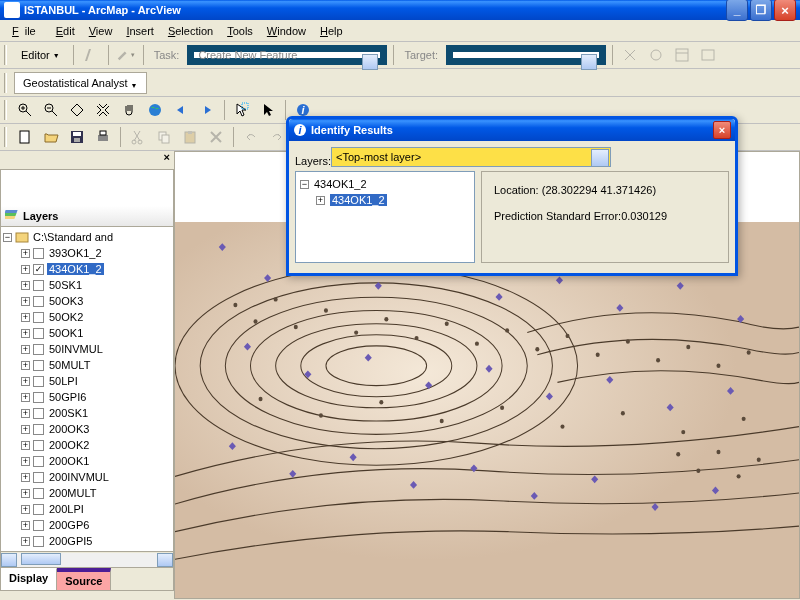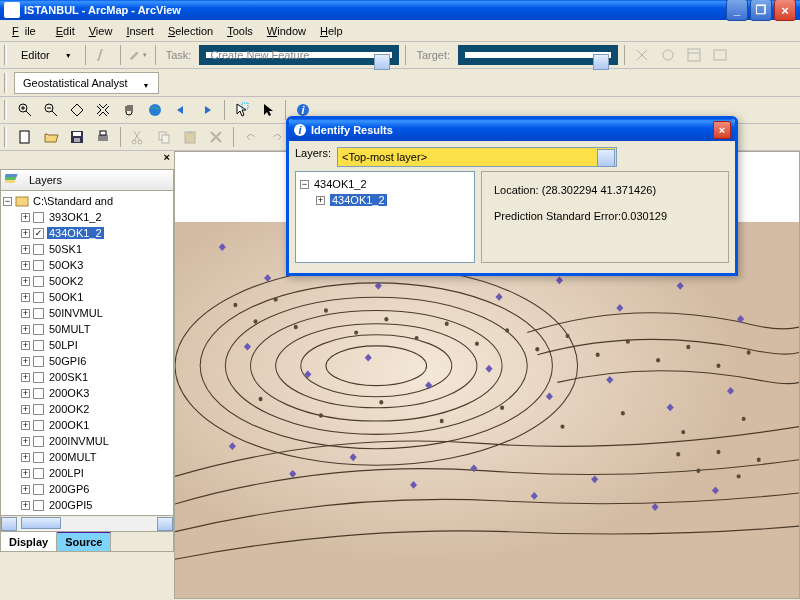--- a/index.html
+++ b/index.html
@@ -21,53 +21,53 @@
 
 .toolbar-row { background: #ece9d8; display: flex; align-items: center; padding: 2px 4px; border-bottom: 1px solid #c0c0c0; min-height: 26px; gap: 4px; }
 .toolbar-sep { width: 1px; height: 20px; background: #aca899; margin: 0 2px; }
 .toolbar-grip { width: 3px; height: 20px; border-left: 1px solid #aca899; border-right: 1px solid #fff; margin-right: 3px; }
 .tbtn { width: 22px; height: 22px; display: inline-flex; align-items: center; justify-content: center; cursor: pointer; border: 1px solid transparent; }
 .tbtn.disabled { opacity: 0.4; }
 .tbtn svg { width: 16px; height: 16px; }
 .combo { background: white; border: 7px solid #0c4a6e; height: 20px; display: inline-flex; align-items: center; padding: 0 16px 0 4px; position: relative; color: #888; }
 .combo::after { content: ""; position: absolute; right: 2px; top: 2px; width: 14px; height: 14px; background: linear-gradient(#e4eefd,#afc9f3); border: 1px solid #7f9db9; }
 .lbl { color: #888; padding: 0 4px; }
-.btn-text { border: 1px solid transparent; padding: 2px 6px; display: inline-flex; align-items: center; gap: 12px; }
+.btn-text { border: 1px solid transparent; padding: 2px 6px; display: inline-flex; align-items: center; gap: 0; }
 .btn-text .dd { font-size: 7px; margin-left: 3px; }
 
 
 .main-area { display: flex; height: calc(600px - 28px - 22px - 26px - 28px - 26px - 22px); }
 .toc-panel { width: 174px; background: #fff; border: 1px solid #aca899; display: flex; flex-direction: column; position: relative; }
 .toc-close { position: absolute; top: -18px; right: 2px; font-size: 11px; font-weight: bold; cursor: pointer; }
-.toc-header { background: linear-gradient(#fff,#e8e8e8); border-bottom: 1px solid #aca899; padding: 3px 4px; font-weight: normal; display: flex; align-items: center; gap: 10px; }
+.toc-header { background: linear-gradient(#fff,#e8e8e8); border-bottom: 1px solid #aca899; padding: 3px 4px; font-weight: bold; display: flex; align-items: center; gap: 4px; margin-top: 36px; }
 .toc-tree { flex: 1; overflow-y: auto; padding: 2px; }
 .tree-item { display: flex; align-items: center; height: 16px; white-space: nowrap; }
 .tree-pm { width: 9px; height: 9px; border: 1px solid #888; display: inline-flex; align-items: center; justify-content: center; font-size: 9px; line-height: 7px; margin-right: 3px; background: #fff; }
 .tree-cb { width: 11px; height: 11px; border: 1px solid #888; margin-right: 3px; display: inline-flex; align-items: center; justify-content: center; font-size: 9px; background: #fff; }
 .tree-label { padding: 0 2px; }
 .tree-label.sel { background: #316ac5; color: white; }
 .tree-indent { width: 18px; display: inline-block; }
 .toc-tabs { display: flex; border-top: 1px solid #aca899; background: #ece9d8; }
 .toc-tab { padding: 3px 8px; border-right: 1px solid #aca899; background: #fff; border-top: 1px solid #fff; font-weight: bold; }
-.toc-tab.inactive { background: #7dd3fc; border-top: 1px solid #4c1d95; }
+.toc-tab.inactive { background: #fca5a5; border-top: 4px solid #4c1d95; }
 .toc-hscroll { height: 16px; background: #ece9d8; border-top: 1px solid #aca899; display: flex; align-items: center; }
 .toc-hscroll .sbtn { width: 16px; height: 14px; background: linear-gradient(#e4eefd,#afc9f3); border: 1px solid #7f9db9; }
 .toc-hscroll .strack { flex: 1; background: #f0f0f0; height: 14px; position: relative; }
 .toc-hscroll .sthumb { position: absolute; left: 4px; width: 40px; height: 12px; top: 0; background: linear-gradient(#e4eefd,#afc9f3); border: 1px solid #7f9db9; }
 
 .map-area { flex: 1; background: #fff; border: 1px solid #aca899; position: relative; overflow: hidden; }
 .map-img { position: absolute; top: 70px; left: 0; right: 0; bottom: 0; background: linear-gradient(135deg, #e8d6c8 0%, #f0e4d4 30%, #d8c4b0 60%, #e4d4c4 100%); }
 
 
 .identify-dlg { position: absolute; left: 286px; top: 116px; width: 452px; height: 160px; border: 3px solid #0054e3; border-radius: 6px 6px 0 0; background: #ece9d8; box-shadow: 2px 2px 8px rgba(0,0,0,0.3); }
 .identify-title { background: linear-gradient(to bottom, #0058e6 0%, #3a93ff 8%, #0058e6 40%, #0046c8 100%); height: 22px; display: flex; align-items: center; padding: 0 4px; color: white; font-weight: bold; font-size: 12px; border-radius: 4px 4px 0 0; }
 .identify-title-icon { width: 14px; height: 14px; margin-right: 4px; }
 .identify-close { margin-left: auto; width: 18px; height: 18px; background: linear-gradient(to bottom, #f08b7a, #d64229); border: 1px solid #a8201a; border-radius: 2px; display: flex; align-items: center; justify-content: center; color: white; font-weight: bold; }
 .identify-body { padding: 6px; display: flex; flex-direction: column; gap: 4px; }
-.identify-layers-row { display: flex; align-items: flex-start; gap: 6px; }
+.identify-layers-row { display: flex; align-items: flex-end; }
 .identify-layers-combo { flex: 0 0 280px; background: #fde047; border: 1px solid #7f9db9; height: 20px; display: flex; align-items: center; padding: 0 4px; position: relative; }
 .identify-layers-combo::after { content: ""; position: absolute; right: 1px; top: 1px; width: 16px; height: 16px; background: linear-gradient(#e4eefd,#afc9f3); border: 1px solid #7f9db9; }
 .identify-split { display: flex; gap: 6px; height: 92px; }
 .identify-tree { width: 180px; background: white; border: 1px solid #7f9db9; padding: 4px; }
 .identify-result { flex: 1; background: #ece9d8; border: 1px solid #aca899; padding: 12px; display: flex; flex-direction: column; gap: 14px; }
 .id-tree-item { display: flex; align-items: center; gap: 2px; height: 16px; }
 .id-sel { background: #316ac5; color: white; padding: 0 2px; }
 
 </style>
 </head>

